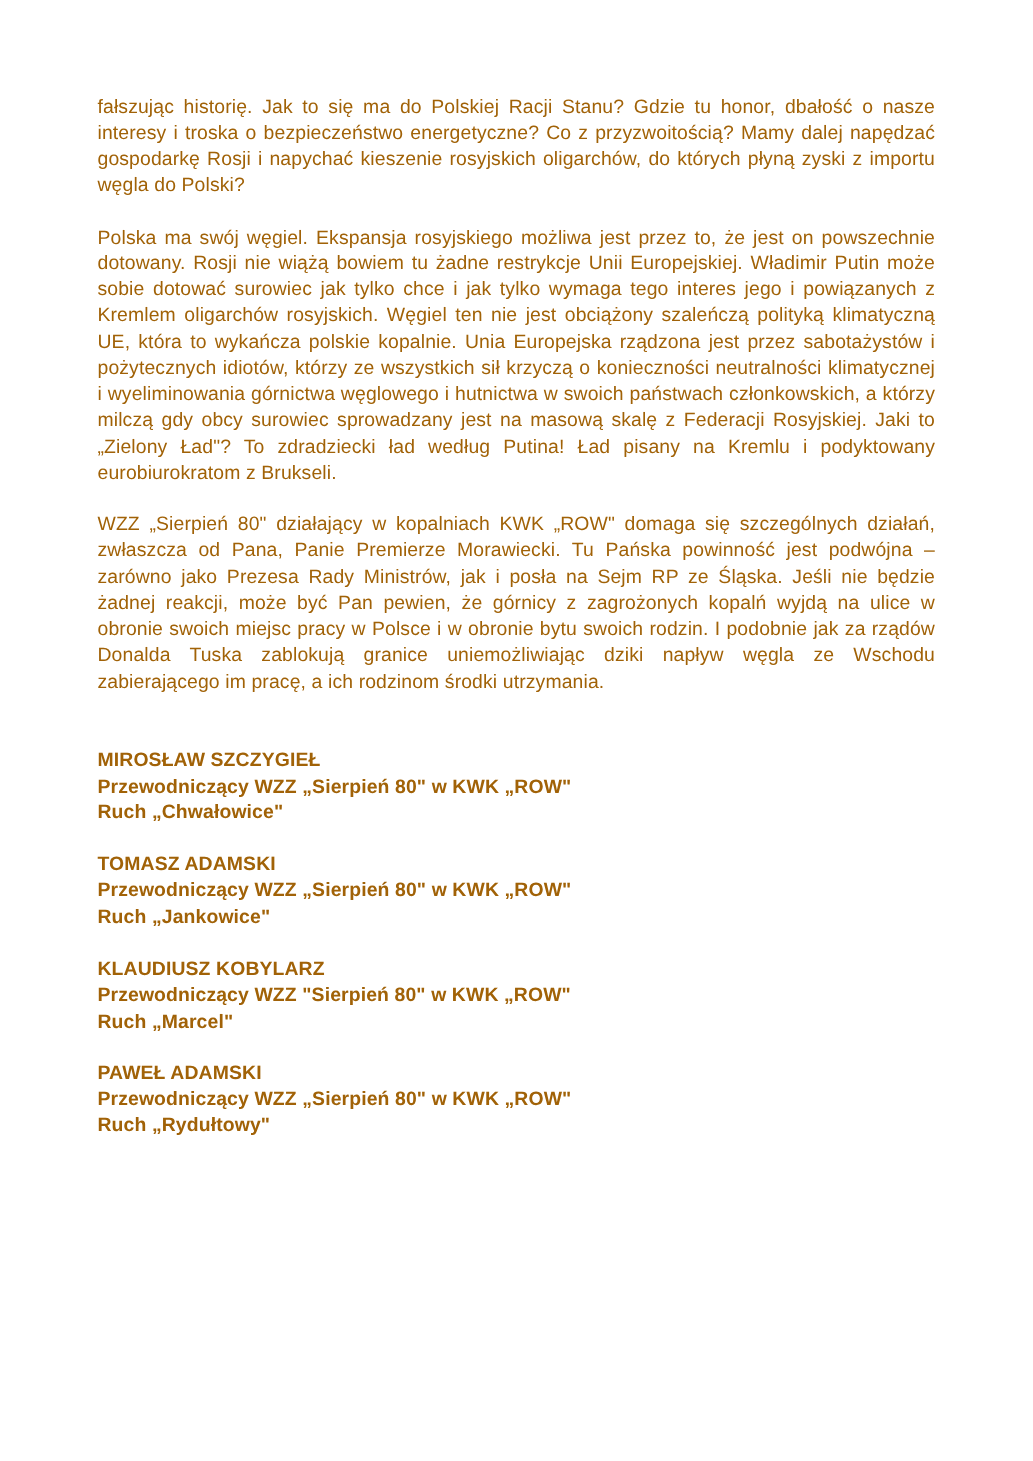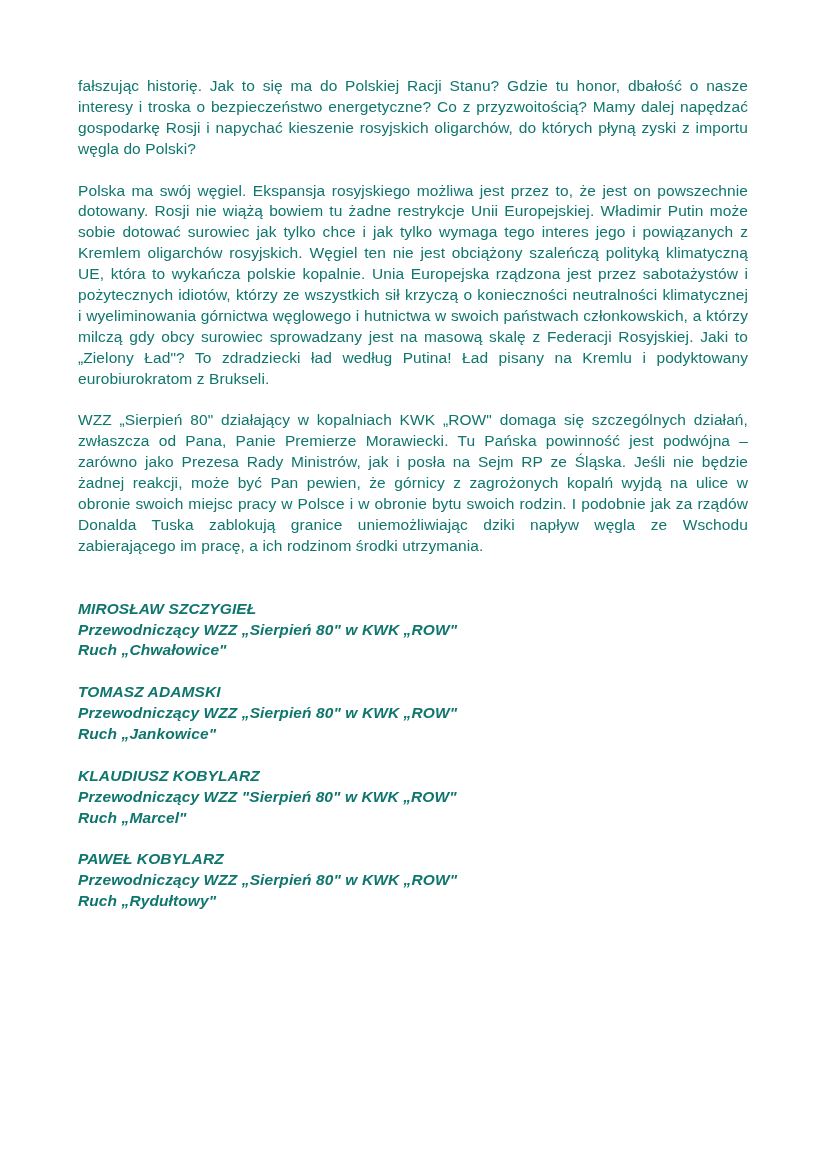--- a/index.html
+++ b/index.html
@@ -8,21 +8,21 @@
     background: #ffffff;
   }
   .page {
     position: relative;
     width: 826px;
     height: 995px;
     box-sizing: border-box;
     background: #ffffff;
     padding: 76px 78px 0 78px;
     font-family: "Liberation Sans", "DejaVu Sans", sans-serif;
-    color: #0f766e;
+    color: #a16207;
     overflow: hidden;
   }
   .body-par {
     font-size: 15.5px;
     line-height: 20.9px;
     text-align: justify;
     margin: 0 0 20.9px 0;
     letter-spacing: 0.1px;
   }
   .body-par.last {
@@ -31,21 +31,20 @@
   .sig-block {
     margin: 0 0 20.9px 0;
   }
   .sig-block p {
     margin: 0;
     font-size: 15.5px;
     line-height: 20.9px;
     font-weight: bold;
     text-align: left;
     letter-spacing: 0.1px;
-    font-style: italic;
   }
 </style>
 </head>
 <body>
 
 <div class="page">
 
   <p class="body-par">fałszując historię. Jak to się ma do Polskiej Racji Stanu? Gdzie tu honor, dbałość o nasze interesy i troska o bezpieczeństwo energetyczne? Co z przyzwoitością? Mamy dalej napędzać gospodarkę Rosji i napychać kieszenie rosyjskich oligarchów, do których płyną zyski z importu węgla do Polski?</p>
 
   <p class="body-par">Polska ma swój węgiel. Ekspansja rosyjskiego możliwa jest przez to, że jest on powszechnie dotowany. Rosji nie wiążą bowiem tu żadne restrykcje Unii Europejskiej. Władimir Putin może sobie dotować surowiec jak tylko chce i jak tylko wymaga tego interes jego i powiązanych z Kremlem oligarchów rosyjskich. Węgiel ten nie jest obciążony szaleńczą polityką klimatyczną UE, która to wykańcza polskie kopalnie. Unia Europejska rządzona jest przez sabotażystów i pożytecznych idiotów, którzy ze wszystkich sił krzyczą o konieczności neutralności klimatycznej i wyeliminowania górnictwa węglowego i hutnictwa w swoich państwach członkowskich, a którzy milczą gdy obcy surowiec sprowadzany jest na masową skalę z Federacji Rosyjskiej. Jaki to „Zielony Ład"? To zdradziecki ład według Putina! Ład pisany na Kremlu i podyktowany eurobiurokratom z Brukseli.</p>
@@ -64,18 +63,18 @@
     <p>Ruch „Jankowice"</p>
   </div>
 
   <div class="sig-block">
     <p>KLAUDIUSZ KOBYLARZ</p>
     <p>Przewodniczący WZZ "Sierpień 80" w KWK „ROW"</p>
     <p>Ruch „Marcel"</p>
   </div>
 
   <div class="sig-block">
-    <p>PAWEŁ KOBYLARZ</p>
+    <p>PAWEŁ ADAMSKI</p>
     <p>Przewodniczący WZZ „Sierpień 80" w KWK „ROW"</p>
     <p>Ruch „Rydułtowy"</p>
   </div>
 
 </div>
 
 </body></html>

